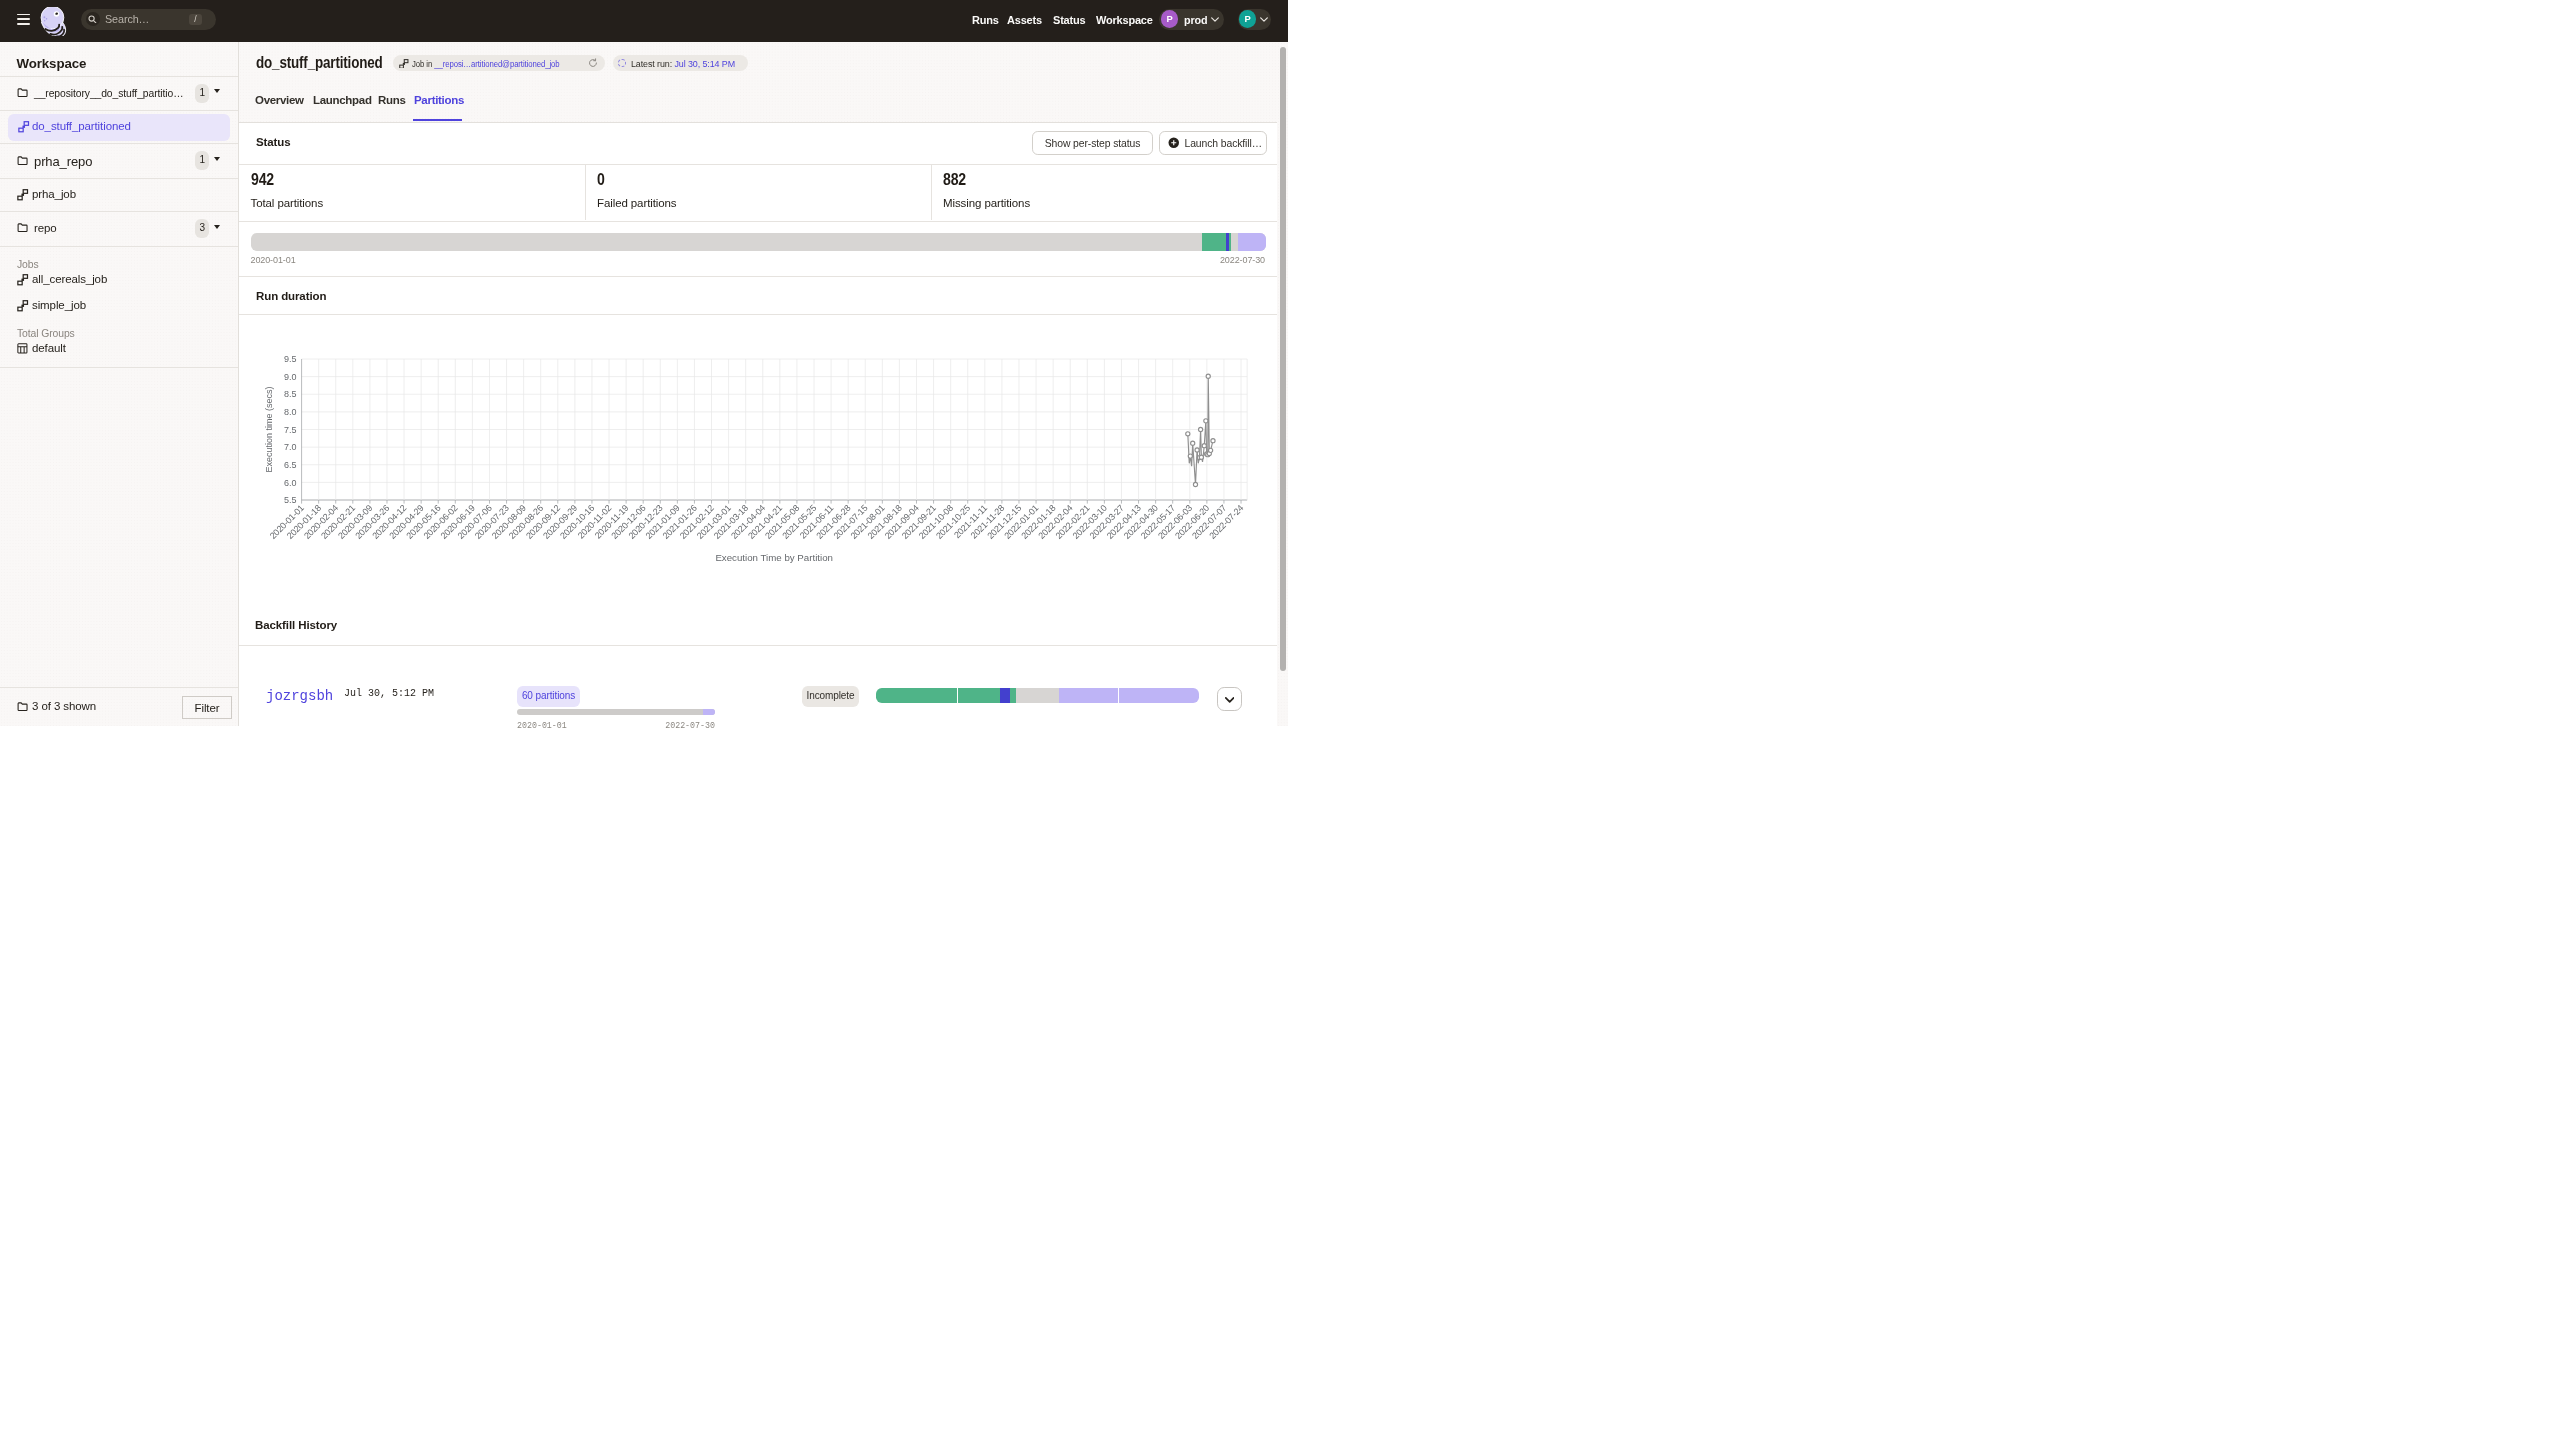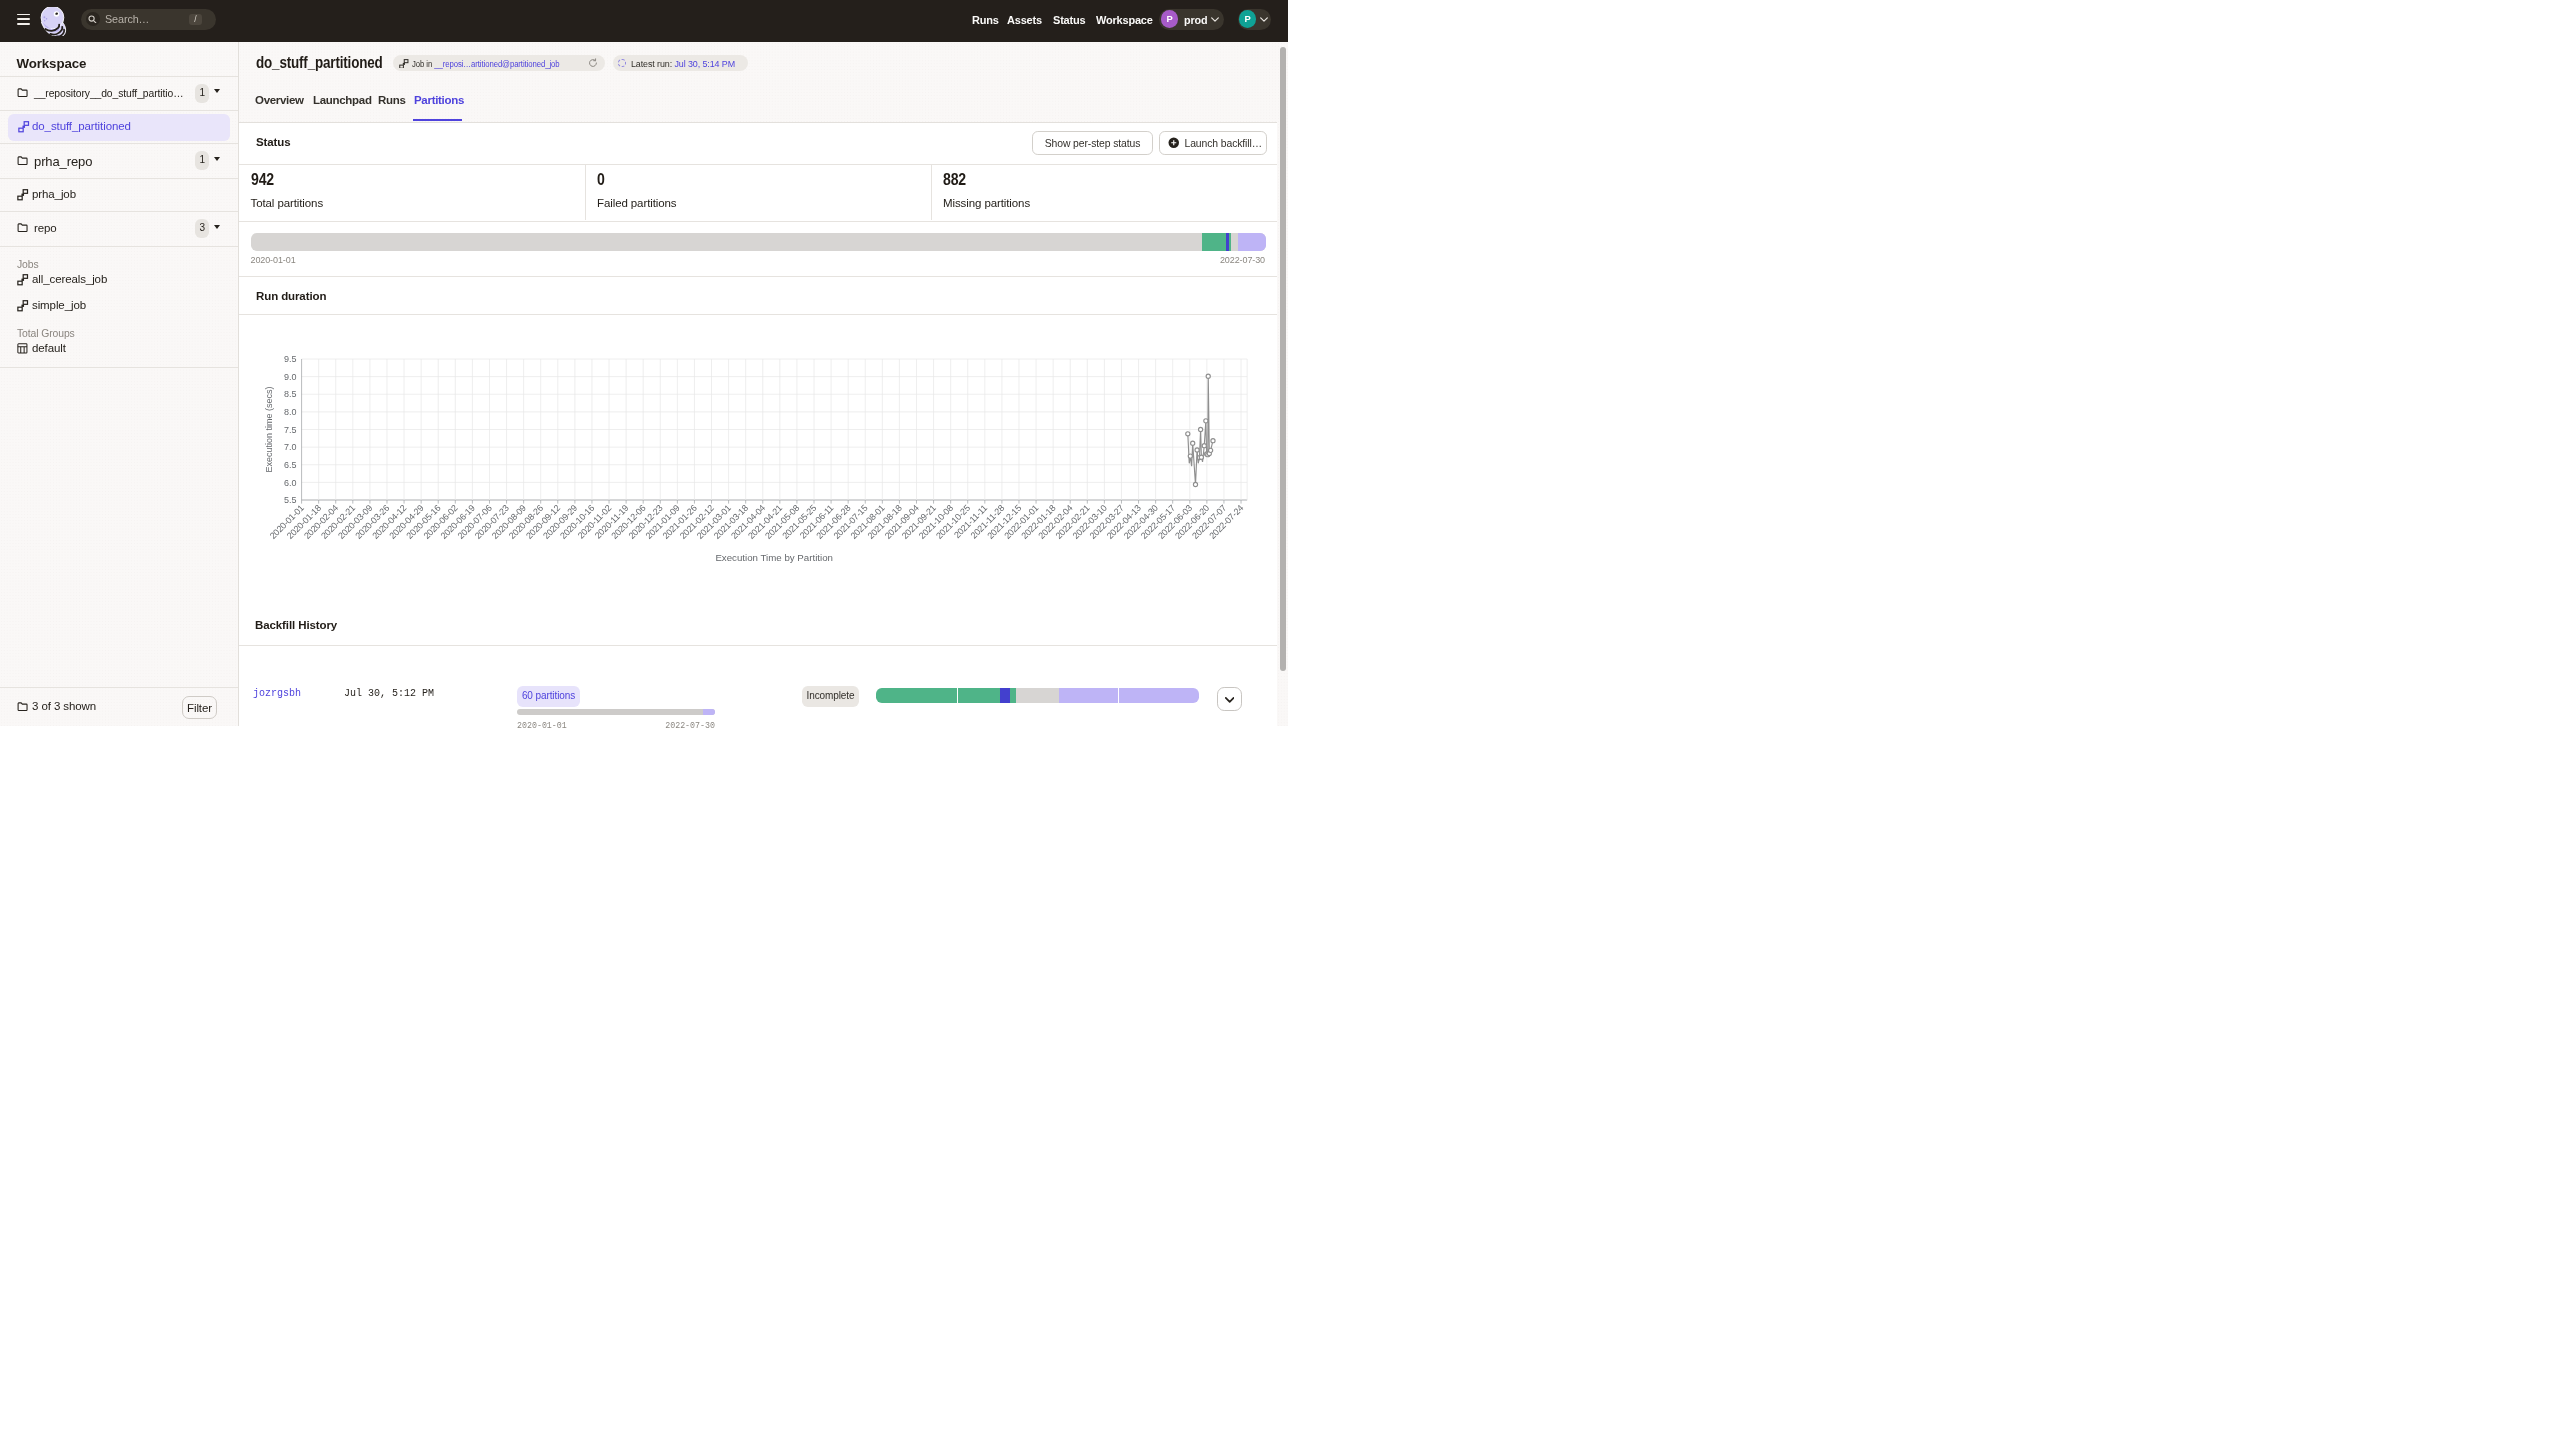--- a/index.html
+++ b/index.html
@@ -129,21 +129,21 @@
 </g>
     </svg>
   <div class="abs" style="left:32px;top:300px;font-size:11.5px;color:#26221d">default</div>
   <div class="abs" style="left:0;top:325px;width:238px;height:0.7px;background:#e6e3df"></div>
 
   <div class="abs" style="left:0;top:645px;width:238px;height:0.7px;background:#e6e3df"></div>
   <svg width="11.5" height="10" viewBox="0 0 16 14" style="position:absolute;left:16.5px;top:660px">
 <path d="M1.5 2.2 a1 1 0 0 1 1-1 h3.2 l1.7 1.8 h5.6 a1 1 0 0 1 1 1 v7 a1 1 0 0 1 -1 1 h-10.5 a1 1 0 0 1 -1-1 z" fill="none" stroke="#26221d" stroke-width="1.5"></path>
     </svg>
   <div class="abs" style="left:32px;top:658px;font-size:11.5px;color:#26221d">3 of 3 shown</div>
-  <div class="abs" style="left:182px;top:654px;width:35px;height:23.4px;border-radius:7px;border:0.7px solid #cfcbc6;font-size:11.5px;color:#26221d;text-align:center;line-height:22px">Filter</div>
+  <div class="abs" style="left:182px;top:654px;width:50px;height:23.4px;border-radius:0;border:0.7px solid #cfcbc6;font-size:11.5px;color:#26221d;text-align:center;line-height:22px">Filter</div>
 </div>
 
 <div class="abs" style="left:239px;top:42px;width:1049px;height:684px;background:#fff">
 
   <div class="abs dots" style="left:0;top:0;width:1049px;height:81px;border-bottom:0.7px solid #e3e0dc"></div>
   <div class="abs" style="left:16.5px;top:11.5px;font-size:16px;font-weight:700;color:#211c17;letter-spacing:-0.2px;transform:scaleX(0.84);transform-origin:0 0">do_stuff_partitioned</div>
 
   <div class="abs" style="left:154px;top:12.6px;width:212px;height:16.5px;border-radius:8.3px;background:#ece9e5;overflow:hidden"></div>
   <svg width="9.8" height="9.8" viewBox="0 0 16 16" style="position:absolute;left:160px;top:16.5px">
 <g fill="none" stroke="#33302b" stroke-width="1.7">
@@ -197,21 +197,21 @@
   <div class="abs" style="left:0;top:234px;width:1038px;height:0.7px;background:#e6e3df"></div>
 
   <div class="abs" style="left:17px;top:248px;font-size:11.5px;font-weight:700;color:#211c17">Run duration</div>
   <div class="abs" style="left:0;top:272px;width:1038px;height:0.7px;background:#e6e3df"></div>
 
   <div class="abs" style="left:16px;top:577px;font-size:11.5px;font-weight:700;color:#211c17">Backfill History</div>
   <div class="abs" style="left:0;top:603px;width:1038px;height:0.7px;background:#e6e3df"></div>
 
 </div>
 
-<div class="abs mono" style="left:253px;top:688px;font-size:10px;color:#4f43dd;letter-spacing:0">jozrgsbh</div>
+<div class="abs mono" style="left:266px;top:688px;font-size:14px;color:#4f43dd;letter-spacing:0">jozrgsbh</div>
 <div class="abs mono" style="left:344px;top:688px;font-size:10px;color:#28241f;letter-spacing:0">Jul 30, 5:12 PM</div>
 <div class="abs" style="left:517px;top:686px;width:63px;height:20.5px;border-radius:5.8px;background:#e7e3fb;font-size:10px;color:#4f43dd;line-height:20.5px;text-align:center">60 partitions</div>
 <div class="abs" style="left:517px;top:709px;width:198px;height:6.1px;border-radius:3.2px;background:#cdcbc9;overflow:hidden">
   <div class="abs" style="left:186px;top:0;width:11.5px;height:6.1px;background:#beb4f6"></div>
 </div>
 <div class="abs mono" style="left:517px;top:721px;font-size:8.3px;color:#8b8781;letter-spacing:0">2020-01-01</div>
 <div class="abs mono" style="left:663px;top:721px;width:52px;text-align:right;font-size:8.3px;color:#8b8781;letter-spacing:0">2022-07-30</div>
 <div class="abs" style="left:802px;top:686px;width:57px;height:20.5px;border-radius:5.8px;background:#eae7e3;font-size:10px;color:#33302b;text-align:center;line-height:20.5px">Incomplete</div>
 
 <div class="abs" style="left:876px;top:688px;width:323px;height:15.3px;border-radius:5.8px;background:#fff;overflow:hidden">

